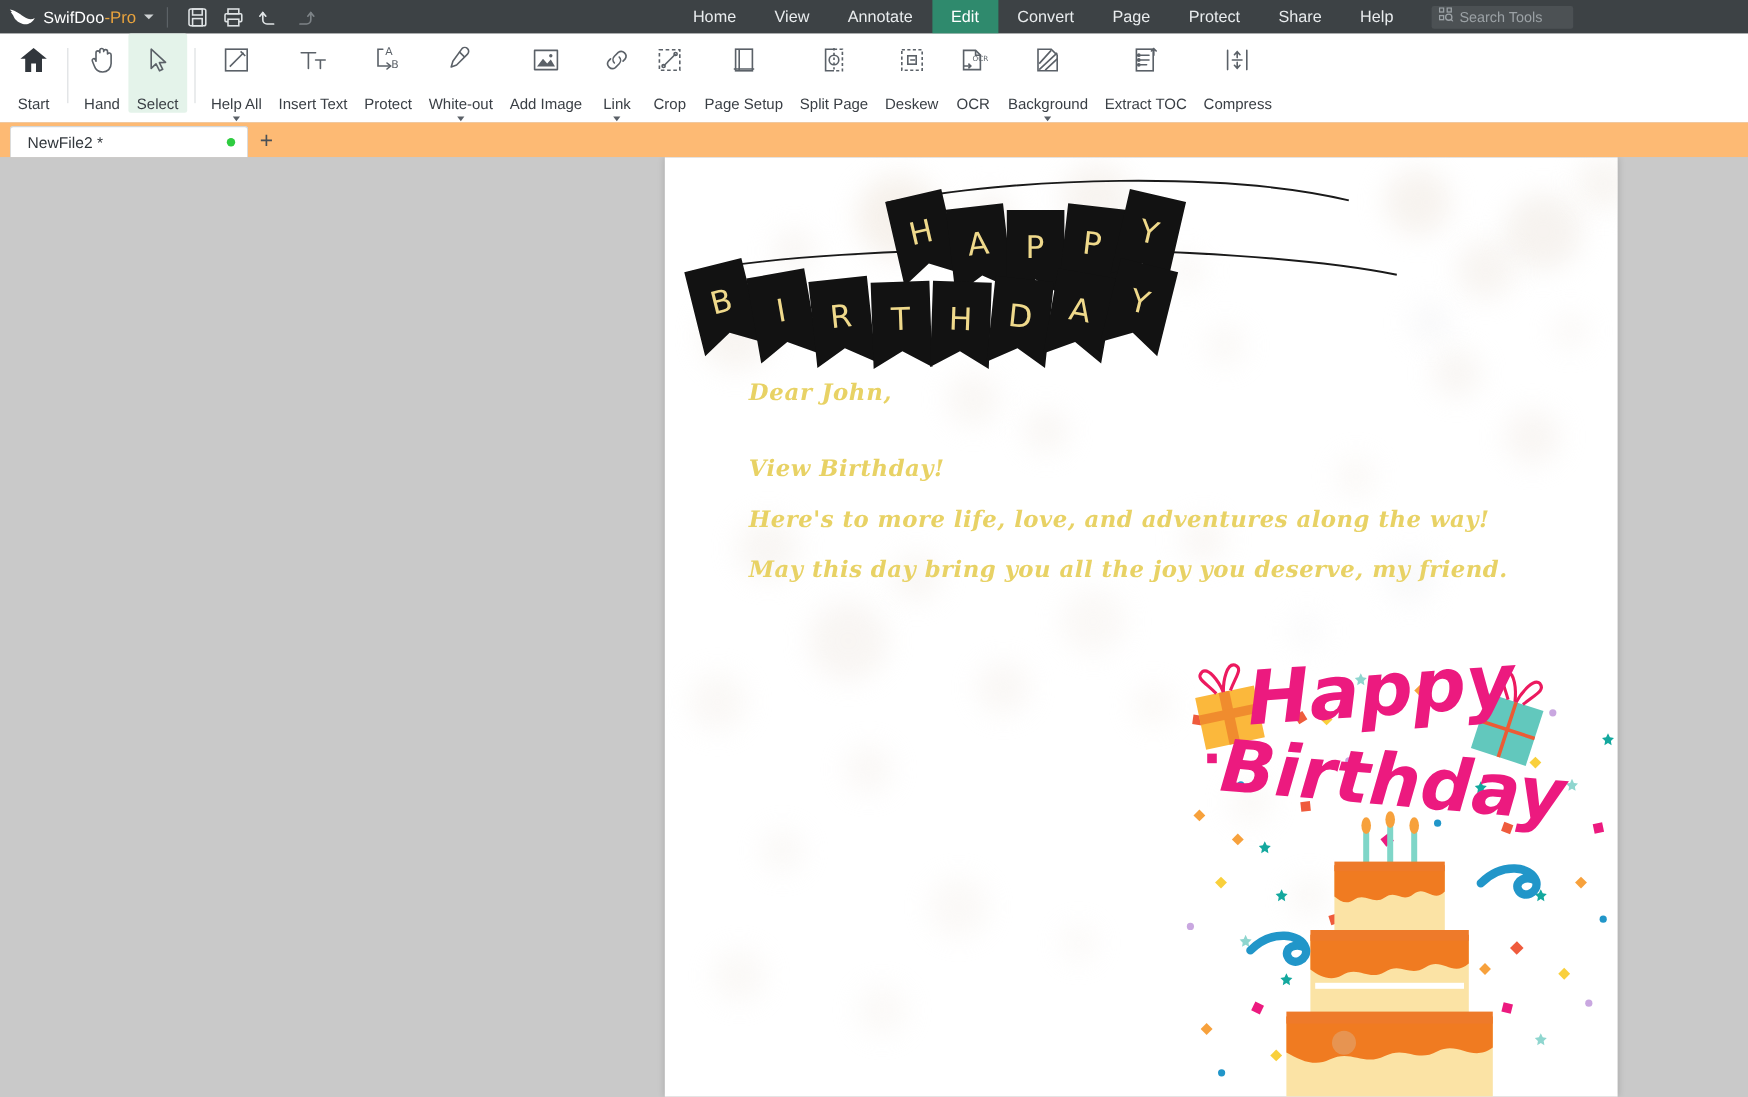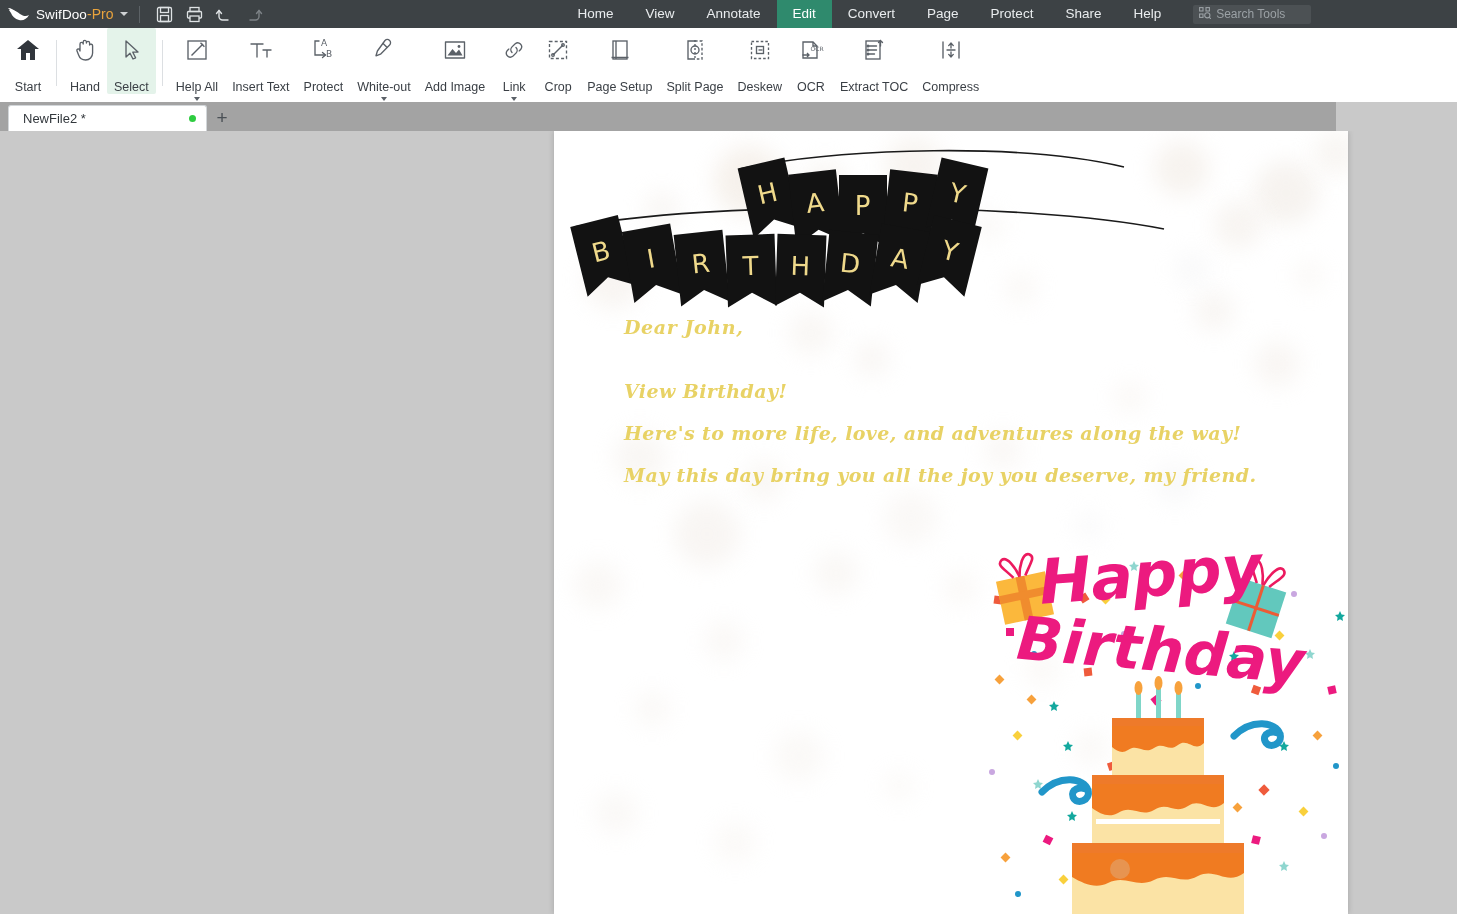--- a/index.html
+++ b/index.html
@@ -77,22 +77,22 @@
     position: absolute; bottom: -7px; left: 50%; transform: translateX(-50%);
     width: 0; height: 0;
     border-left: 3.5px solid transparent; border-right: 3.5px solid transparent;
     border-top: 4px solid #5a6067;
   }
   .rb-sep { width: 1px; height: 46px; background: #dcdfe2; margin: 12px 6px 0 6px; }
 
   
   #tabbar {
     position: absolute; top: 102px; left: 0;
-    width: 1336px; height: 29px;
-    background: #a3a3a3;
+    width: 1457px; height: 29px;
+    background: #fdba74;
     display: flex; align-items: flex-end;
   }
   .doc-tab {
     margin-left: 8px;
     width: 199px; height: 26px;
     background: #ffffff;
     border: 1px solid #d2d6d9; border-bottom: none;
     border-radius: 3px 3px 0 0;
     display: flex; align-items: center; justify-content: space-between;
     padding: 0 10px 0 14px;
@@ -349,20 +349,30 @@
     <div class="rb-btn">
       <div class="rb-ico">
         <svg width="26" height="26" viewBox="0 0 26 26" stroke="#5b6168" fill="none" stroke-width="1.35">
           <path d="M5 5 h10 l4 4 v12 H5 Z"></path>
           <path d="M15 5 v4 h4"></path>
           <text x="12.5" y="14" font-size="6" fill="#5b6168" stroke="none" font-family="DejaVu Sans, sans-serif">OCR</text>
           <path d="M4.5 18 h6 M9 16 l2 2 -2 2"></path>
         </svg>
       </div>
       <div class="rb-lbl">OCR</div>
+    </div>
+    <div class="rb-btn">
+      <div class="rb-ico">
+        <svg width="26" height="26" viewBox="0 0 26 26" stroke="#5b6168" fill="none" stroke-width="1.35">
+          <path d="M5 4 h11 l5 5 v13 H5 Z"></path>
+          <path d="M6 16 L16 5 M6 21 L21 7 M11 21.5 L21 12"></path>
+        </svg>
+      </div>
+      <div class="rb-lbl">Background</div>
+      <div class="rb-caret"></div>
     </div>
     <div class="rb-btn">
       <div class="rb-ico">
         <svg width="26" height="26" viewBox="0 0 26 26" stroke="#5b6168" fill="none" stroke-width="1.35" stroke-linecap="round">
           <rect x="5" y="4" width="14" height="18"></rect>
           <path d="M8.5 9 h7 M8.5 13 h7 M8.5 17 h5"></path>
           <circle cx="7" cy="9" r=".9" fill="#5b6168"></circle>
           <circle cx="7" cy="13" r=".9" fill="#5b6168"></circle>
           <circle cx="7" cy="17" r=".9" fill="#5b6168"></circle>
           <path d="M19.5 9 V3.5 M17.5 5.5 L19.5 3.5 L21.5 5.5"></path>

